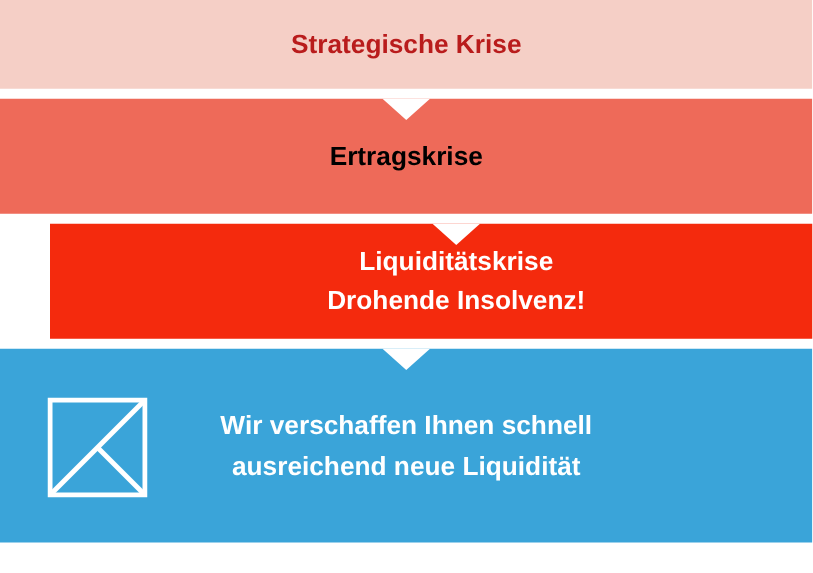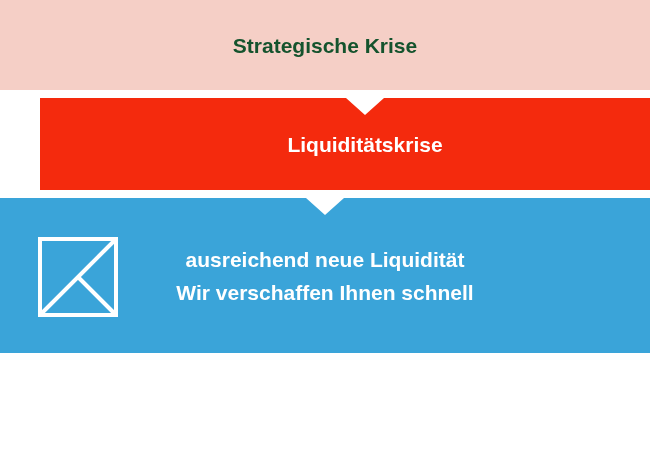--- a/index.html
+++ b/index.html
@@ -19,23 +19,23 @@
     position: relative;
     width: 650px;
     display: flex;
     flex-direction: column;
     align-items: center;
     justify-content: center;
     text-align: center;
     box-sizing: border-box;
   }
   .band-strategic {
-    height: 90px;
+    height: 71px;
     background: #f5cfc6;
-    color: #14532d;
+    color: #b91c1c;
   }
   .band-earnings {
     height: 92px;
     margin-top: 8px;
     background: #ee6a59;
     color: #000000;
   }
   .band-liquidity {
     height: 92px;
     margin-top: 8px;
@@ -78,32 +78,37 @@
 </style>
 </head>
 <body>
 
 <div class="canvas">
 
   <div class="band band-strategic">
     <div class="band-title">Strategische Krise</div>
   </div>
 
+  <div class="band band-earnings">
+    <div class="notch"></div>
+    <div class="band-title">Ertragskrise</div>
+  </div>
 
   <div class="band band-liquidity">
     <div class="notch"></div>
     <div class="band-title">Liquiditätskrise</div>
+    <div class="band-title">Drohende Insolvenz!</div>
   </div>
 
   <div class="band band-solution">
     <div class="notch"></div>
     <div class="logo">
       <svg width="80" height="80" viewBox="0 0 80 80" aria-hidden="true">
         <rect x="2" y="2" width="76" height="76" fill="none" stroke="#ffffff" stroke-width="4"></rect>
         <line x1="78" y1="2" x2="2" y2="78" stroke="#ffffff" stroke-width="4"></line>
         <line x1="40" y1="40" x2="78" y2="78" stroke="#ffffff" stroke-width="4"></line>
       </svg>
     </div>
+    <div class="band-title">Wir verschaffen Ihnen schnell</div>
     <div class="band-title">ausreichend neue Liquidität</div>
-    <div class="band-title">Wir verschaffen Ihnen schnell</div>
   </div>
 
 </div>
 
 </body></html>

